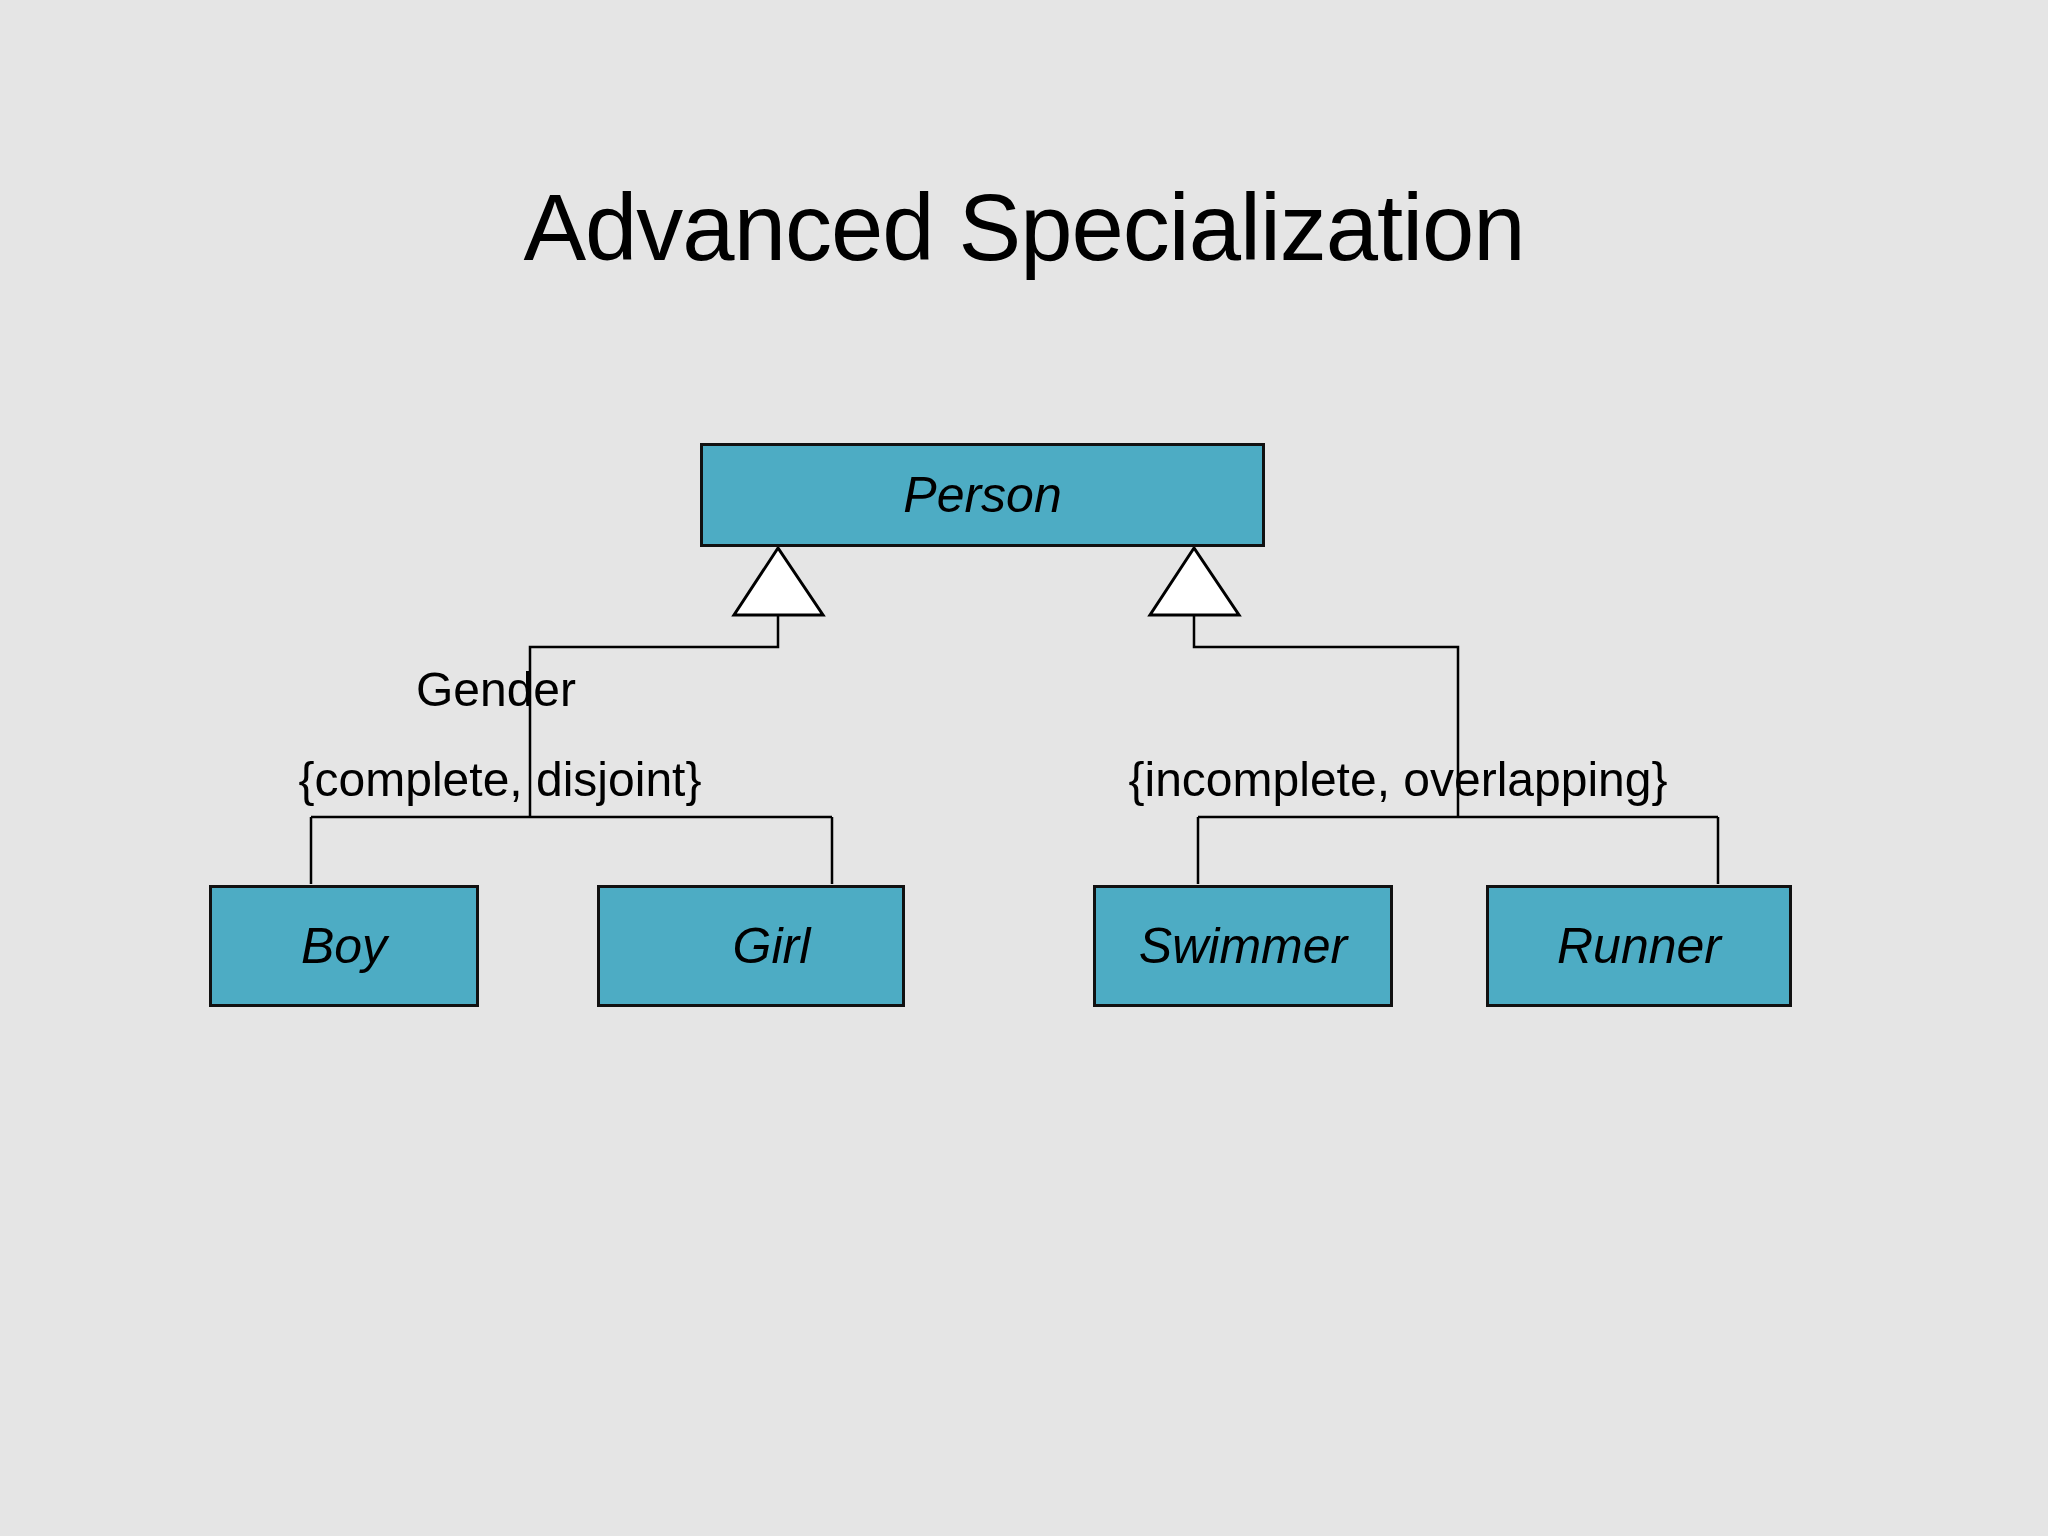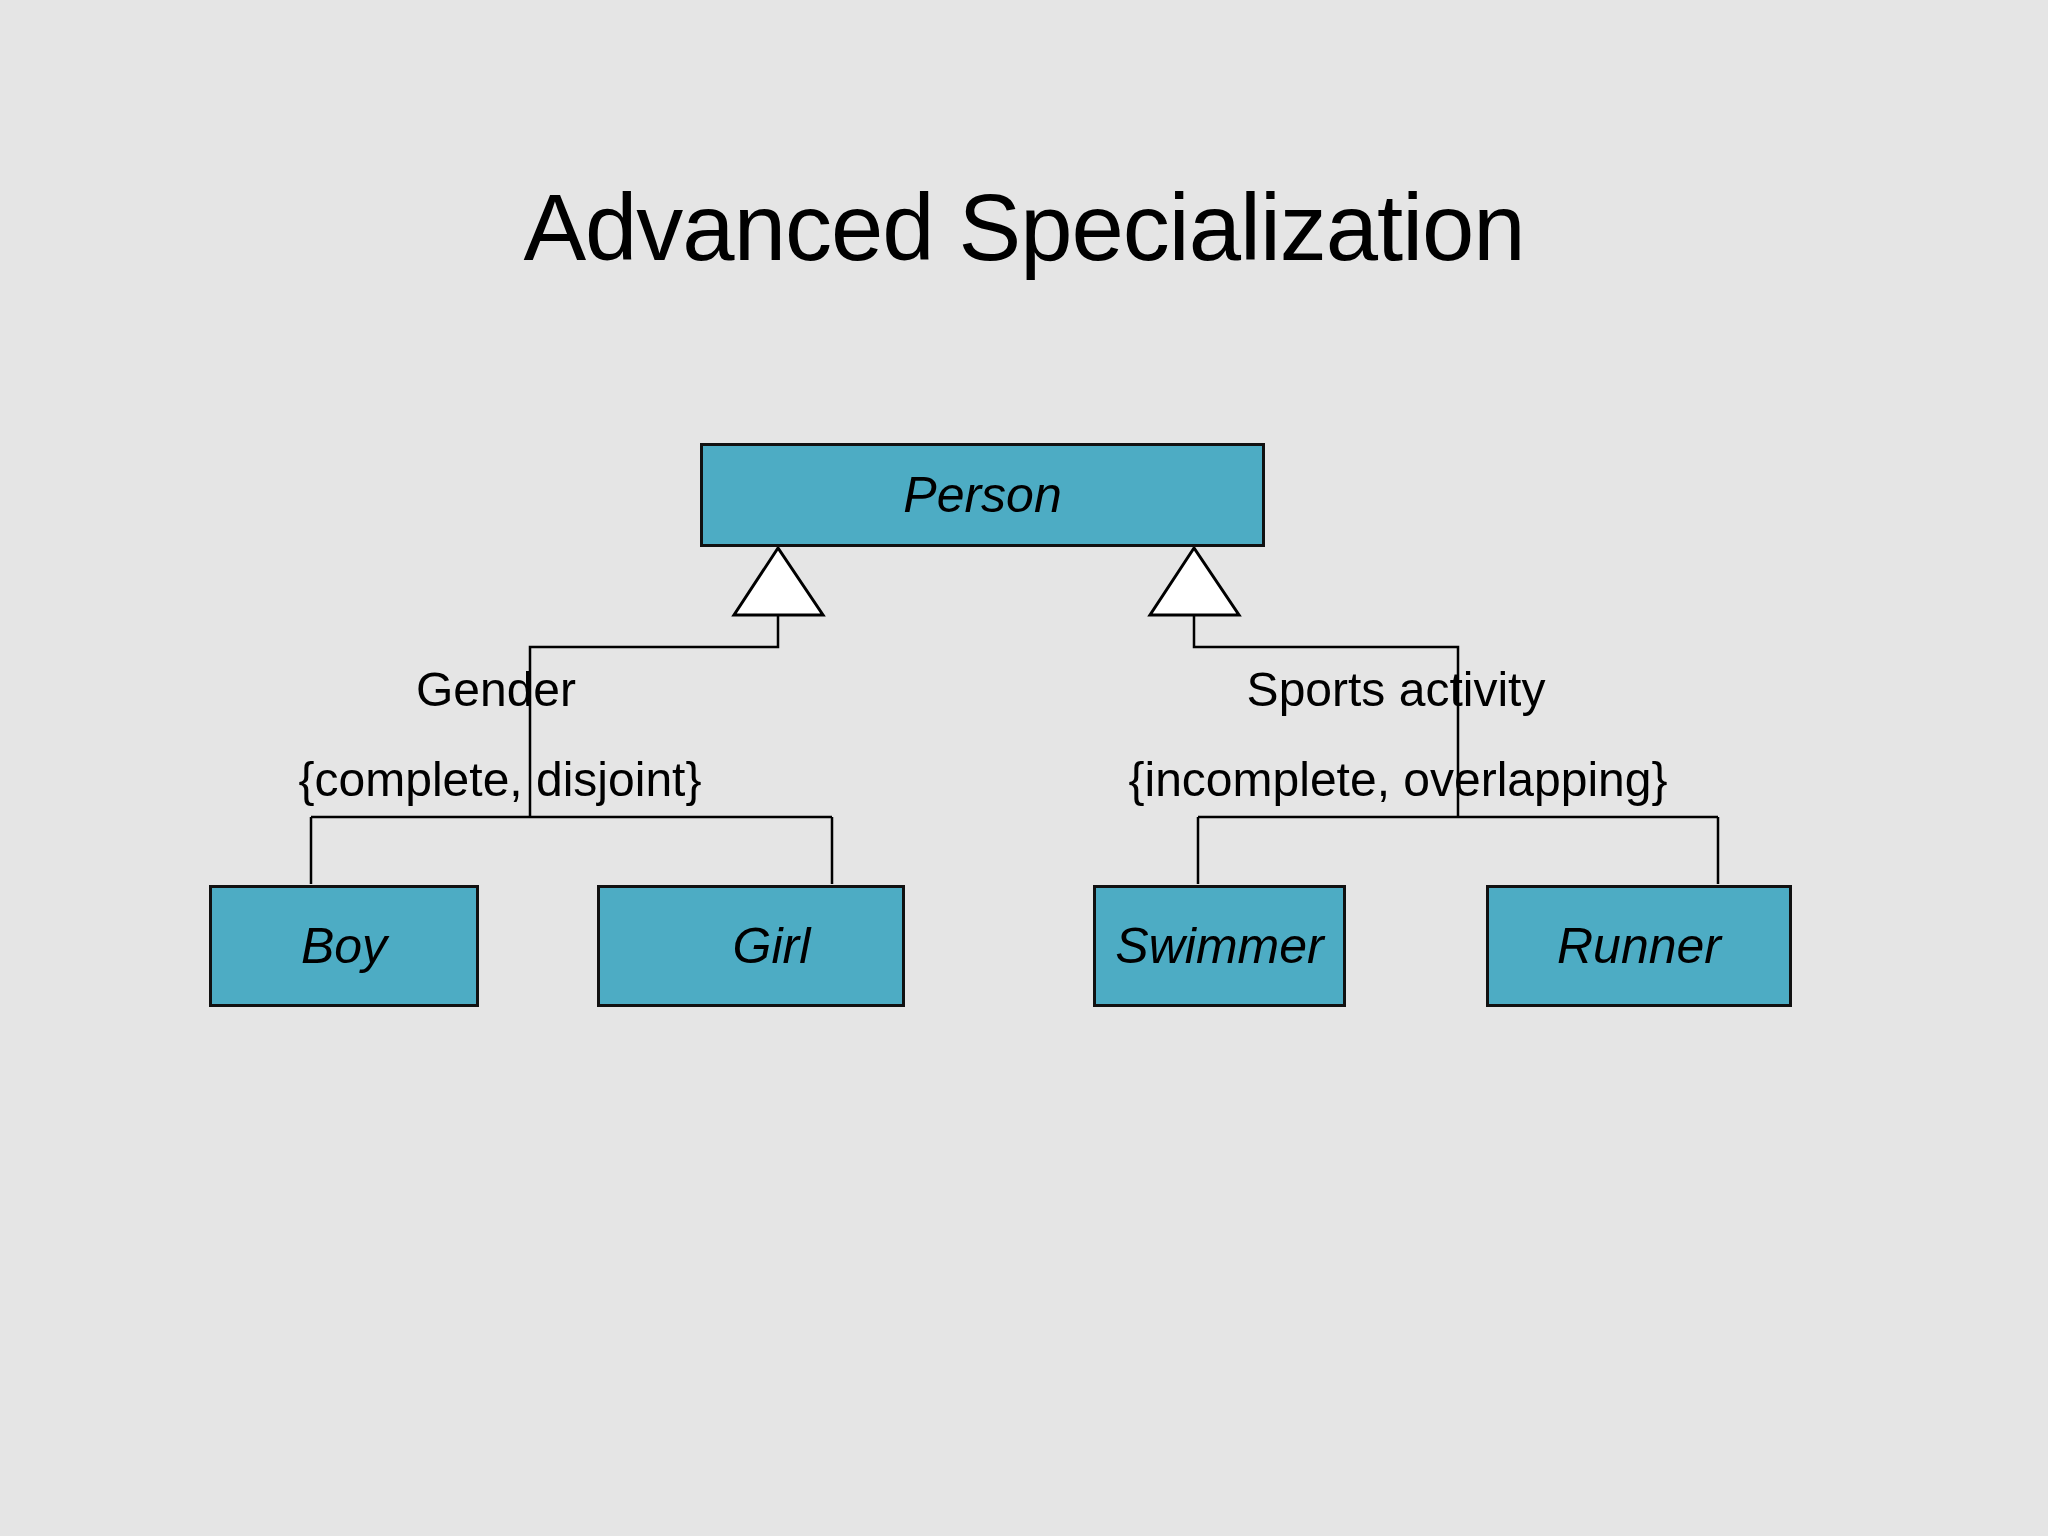--- a/index.html
+++ b/index.html
@@ -94,32 +94,31 @@
     <polygon class="tri" points="1194,548 1150,615 1239,615"></polygon>
   </svg>
 
   <div class="uml-box" style="left:700px; top:443px; width:565px; height:104px;">
     <span>Person</span>
   </div>
 
   <div class="branch-label" style="left:496px; top:660px;">Gender</div>
   <div class="branch-label" style="left:500px; top:750px;">{complete, disjoint}</div>
 
-  <div class="branch-label" style="left:1396px; top:660px;">Sports activity</div>
   <div class="branch-label" style="left:1398px; top:750px;">{incomplete, overlapping}</div>
 
   <div class="uml-box" style="left:209px; top:885px; width:270px; height:122px;">
     <span>Boy</span>
   </div>
 
   <div class="uml-box" style="left:597px; top:885px; width:308px; height:122px;padding-left:41px;">
     <span>Girl</span>
   </div>
 
-  <div class="uml-box" style="left:1093px; top:885px; width:253px; height:122px;">
+  <div class="uml-box" style="left:1093px; top:885px; width:300px; height:122px;">
     <span>Swimmer</span>
   </div>
 
   <div class="uml-box" style="left:1486px; top:885px; width:306px; height:122px;">
     <span>Runner</span>
   </div>
 
 
 </div>
 

